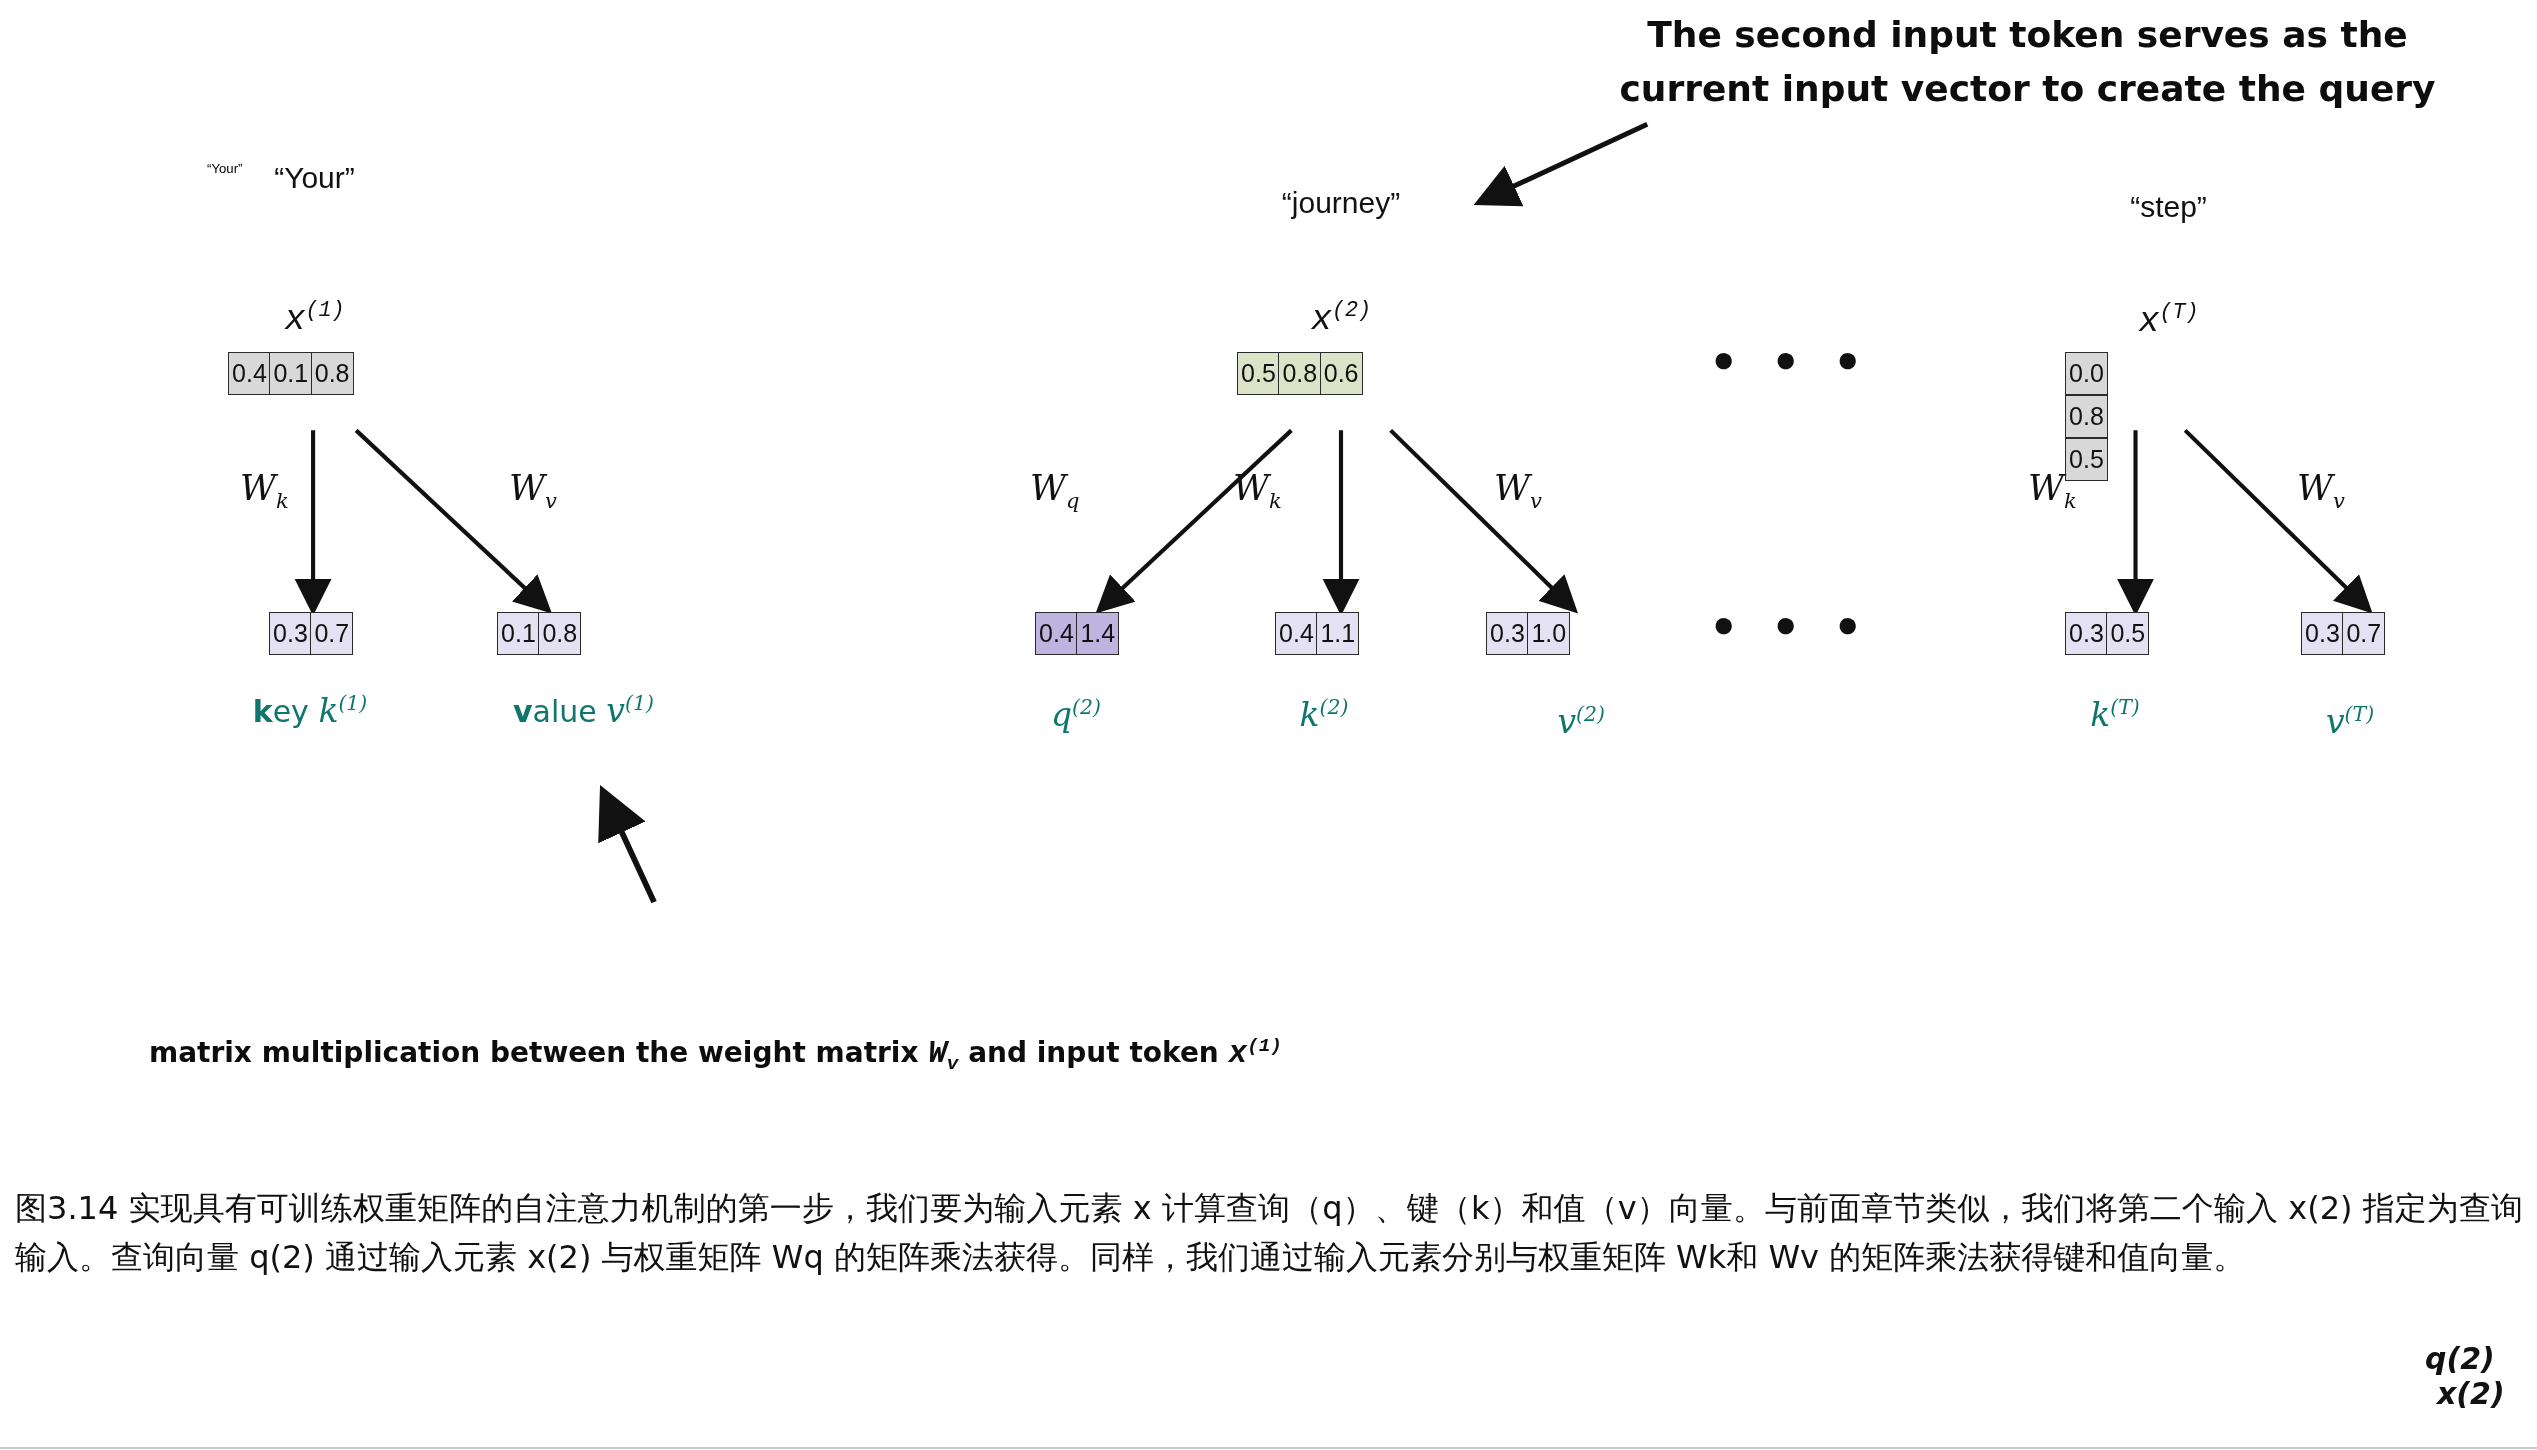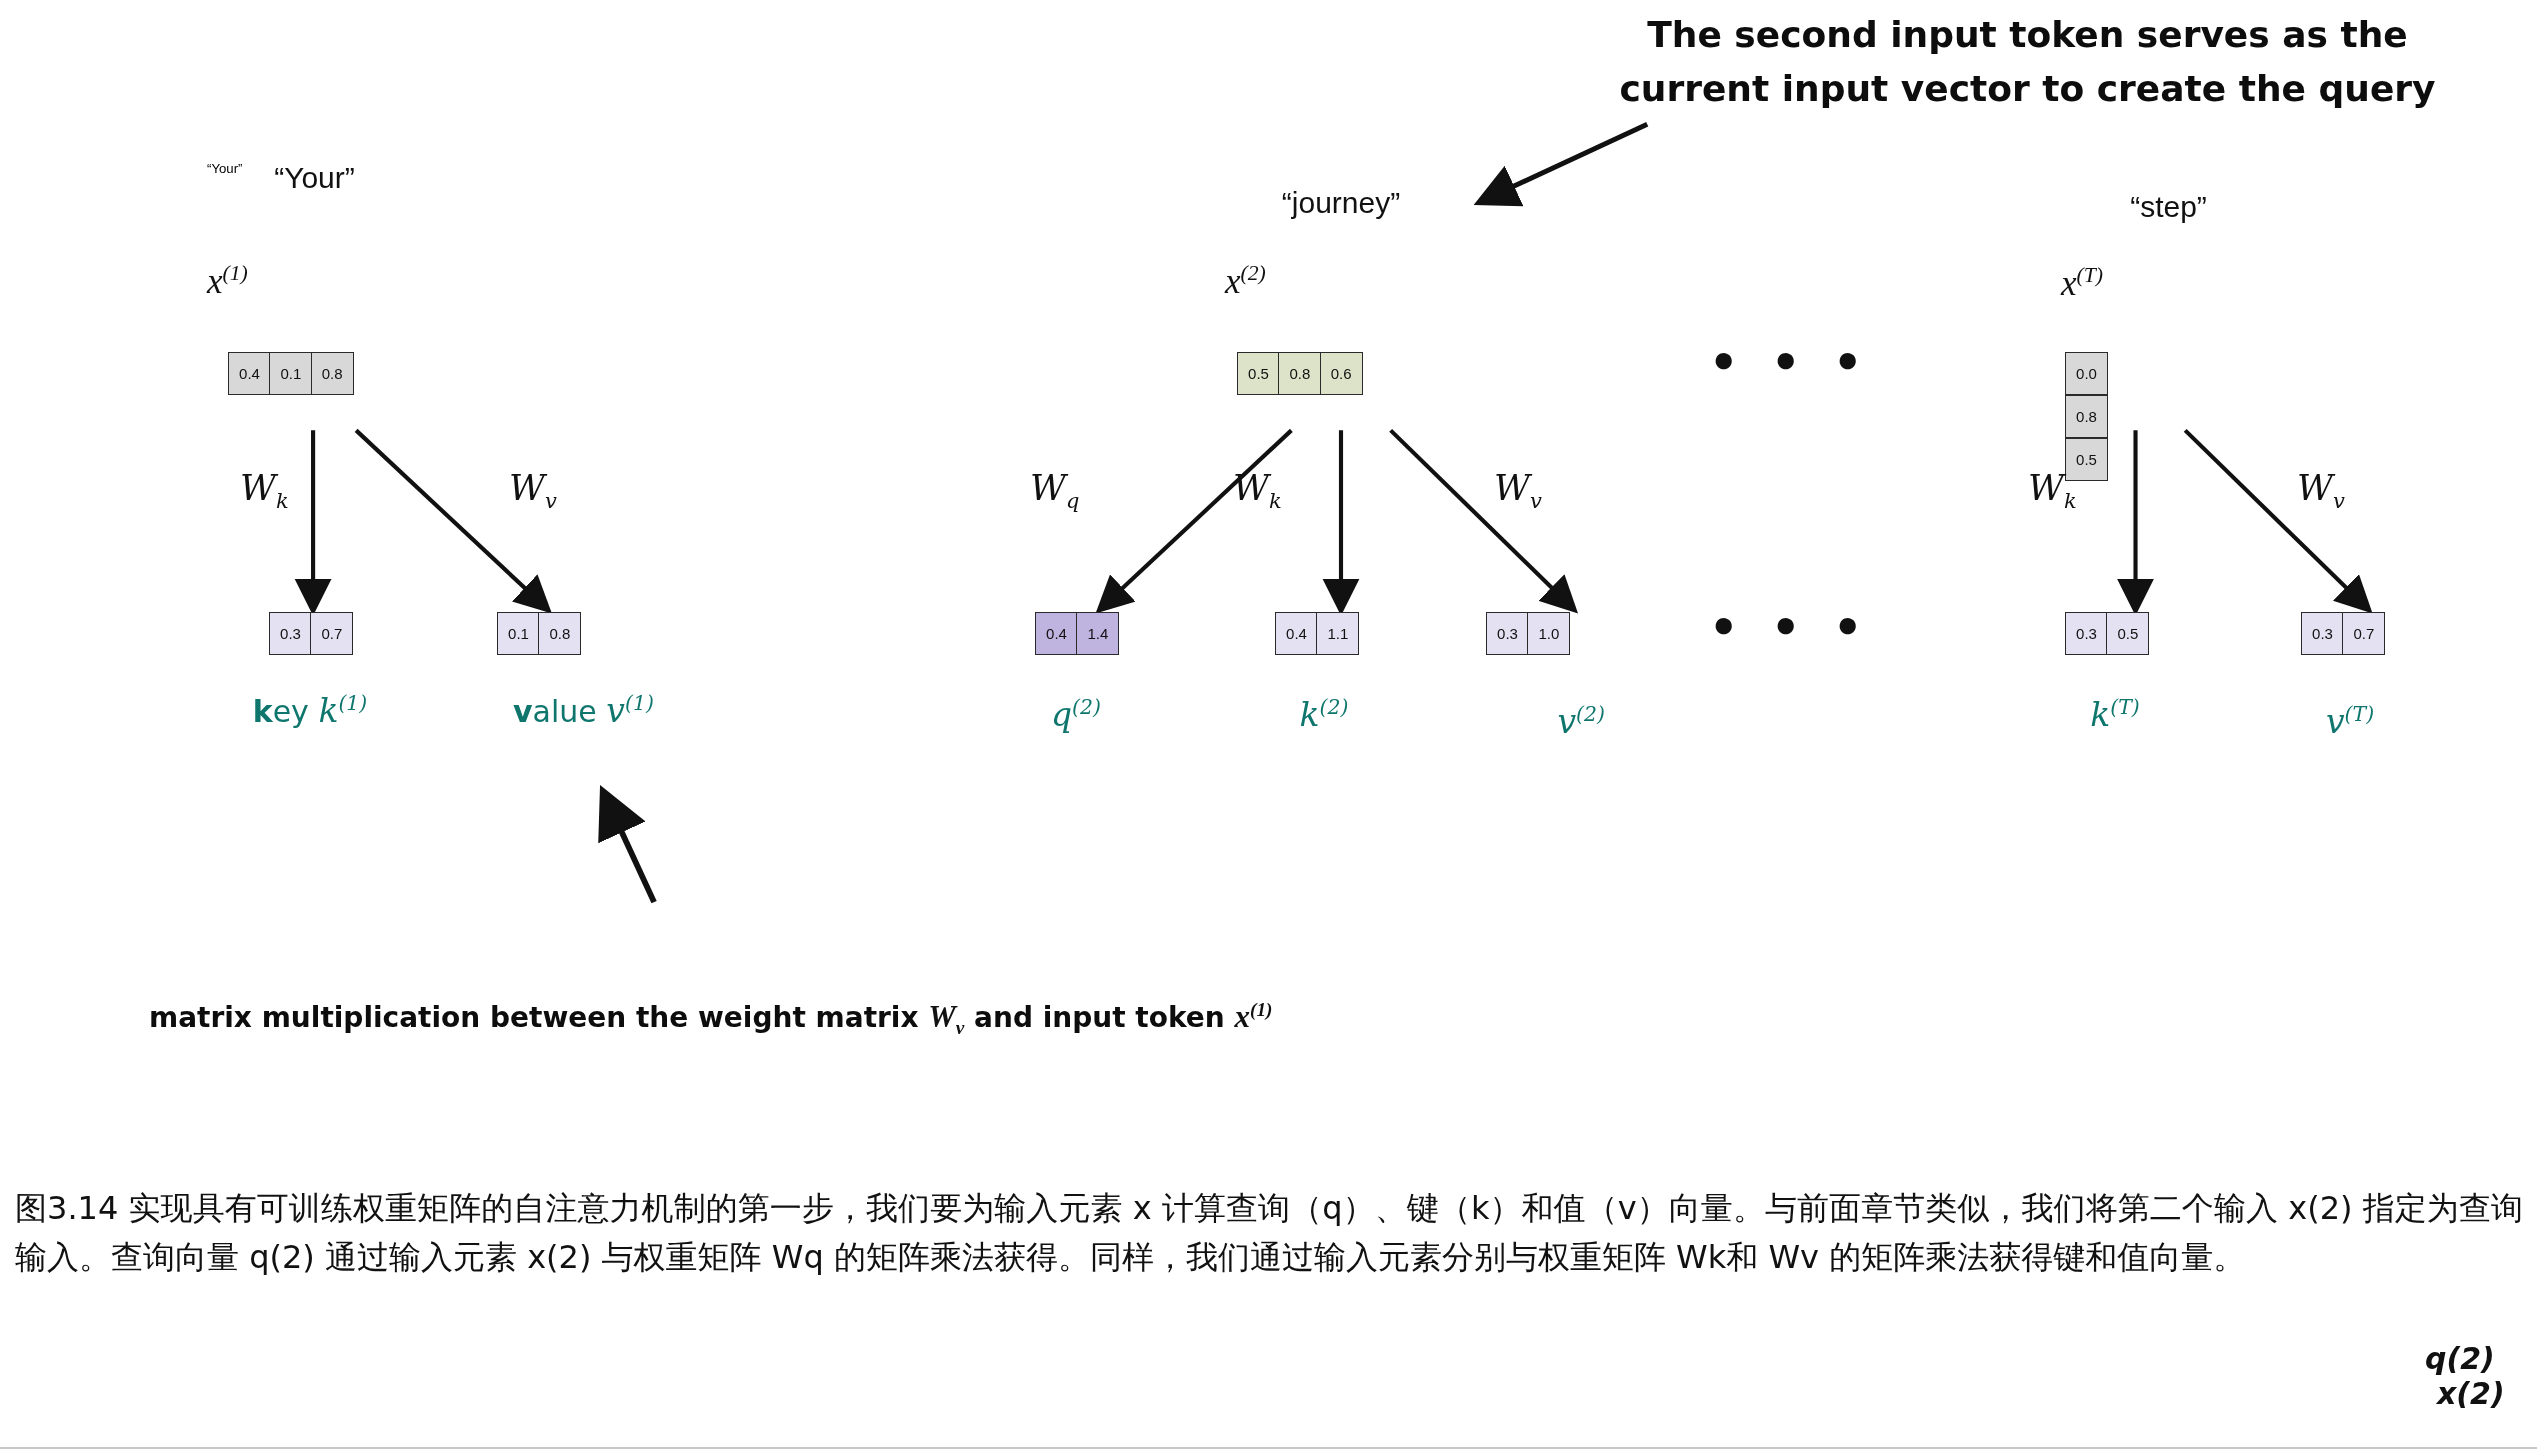--- a/index.html
+++ b/index.html
@@ -42,25 +42,27 @@
   }
 
   
   .token-word {
     font-family: "Liberation Sans", sans-serif;
     font-size: 30px;
     color: #111;
     text-align: center;
   }
   .mathvar {
-    font-family: Liberation Serif, serif;
+    font-family: Liberation Mono, monospace;
     font-style: italic;
     font-size: 35px;
     color: #111;
+    text-align: center;
     white-space: nowrap;
+    margin-top: 37px;
   }
   .mathvar sup, .mathvar .sup {
     font-size: 0.62em;
     font-style: italic;
     vertical-align: super;
   }
   .mathvar .sub {
     font-size: 0.62em;
     font-style: italic;
     vertical-align: sub;
@@ -71,21 +73,21 @@
     display: flex;
     flex-direction: row;
   }
   .cell {
     border: 1.7px solid #2a2a2a;
     width: 43px;
     height: 43px;
     line-height: 41px;
     text-align: center;
     font-family: "Liberation Sans", sans-serif;
-    font-size: 15px;
+    font-size: 25px;
     color: #111;
     box-sizing: border-box;
     margin-right: -1.7px;
   }
   .cell.grey { background: #d8d8d8; }
   .cell.green { background: #dde3c8; }
   .cell.lav { background: #e4e1f2; }
   .cell.purple { background: #bfb3e0; }
 
   

